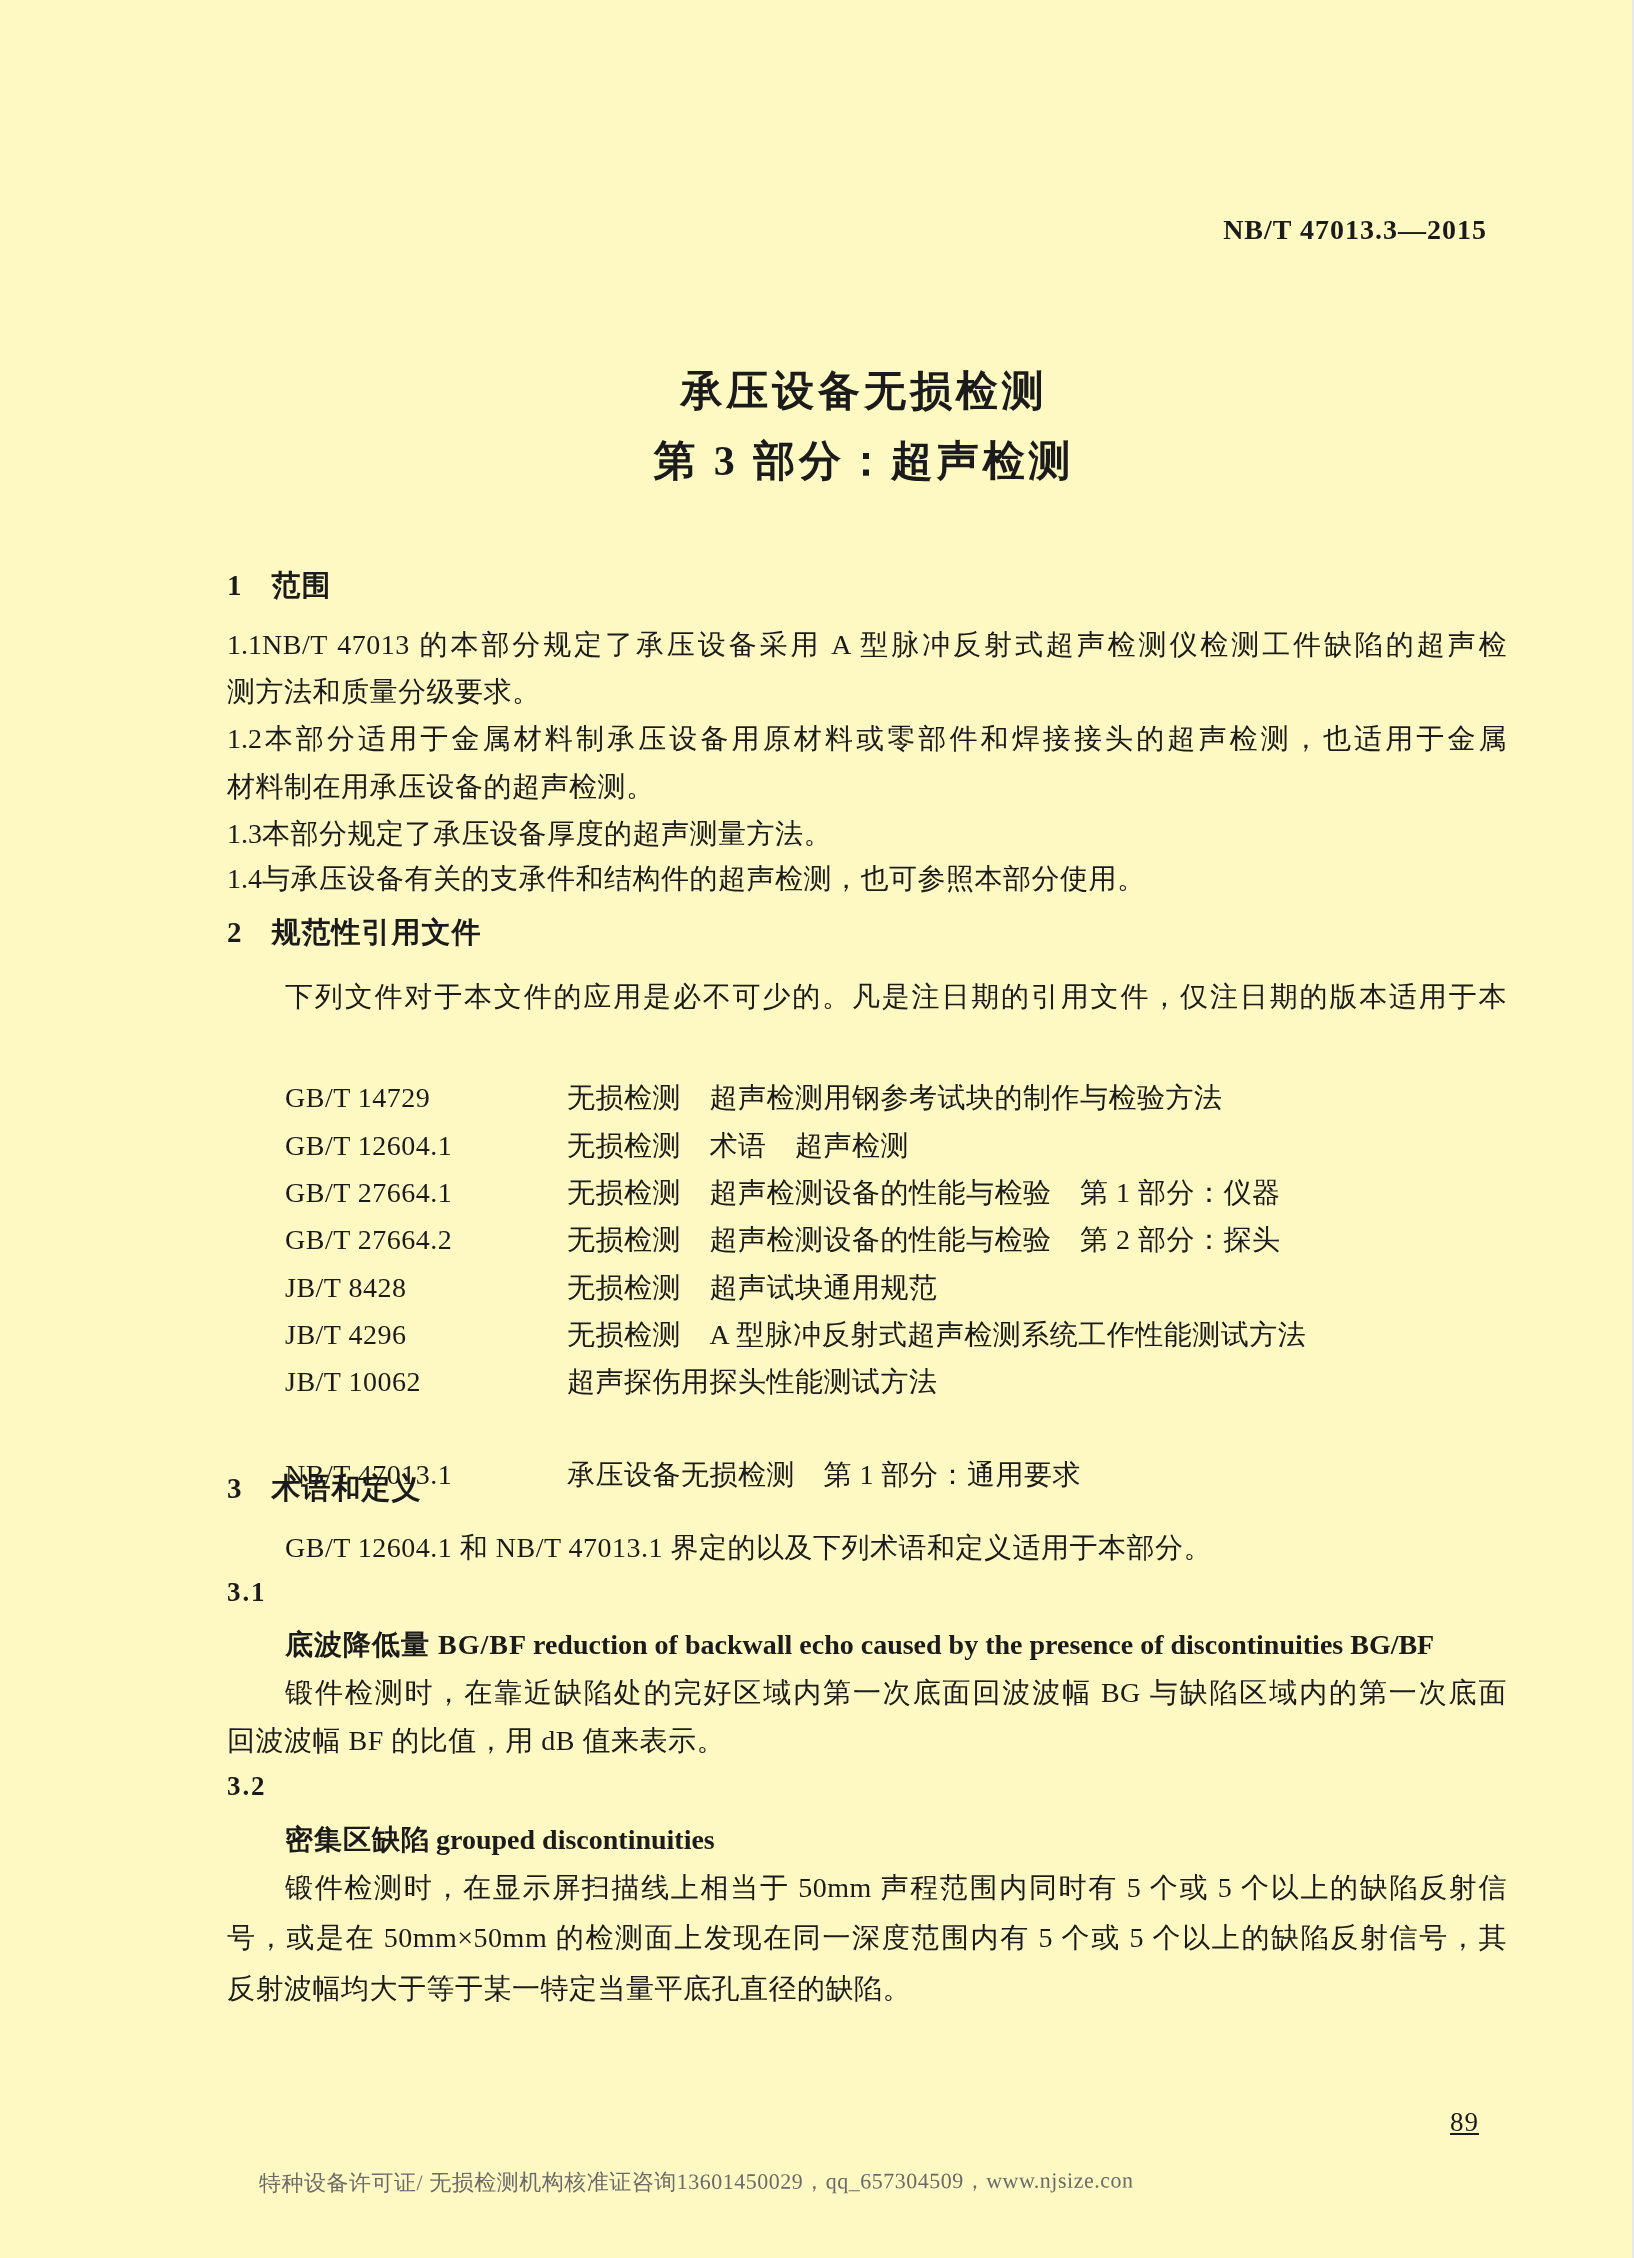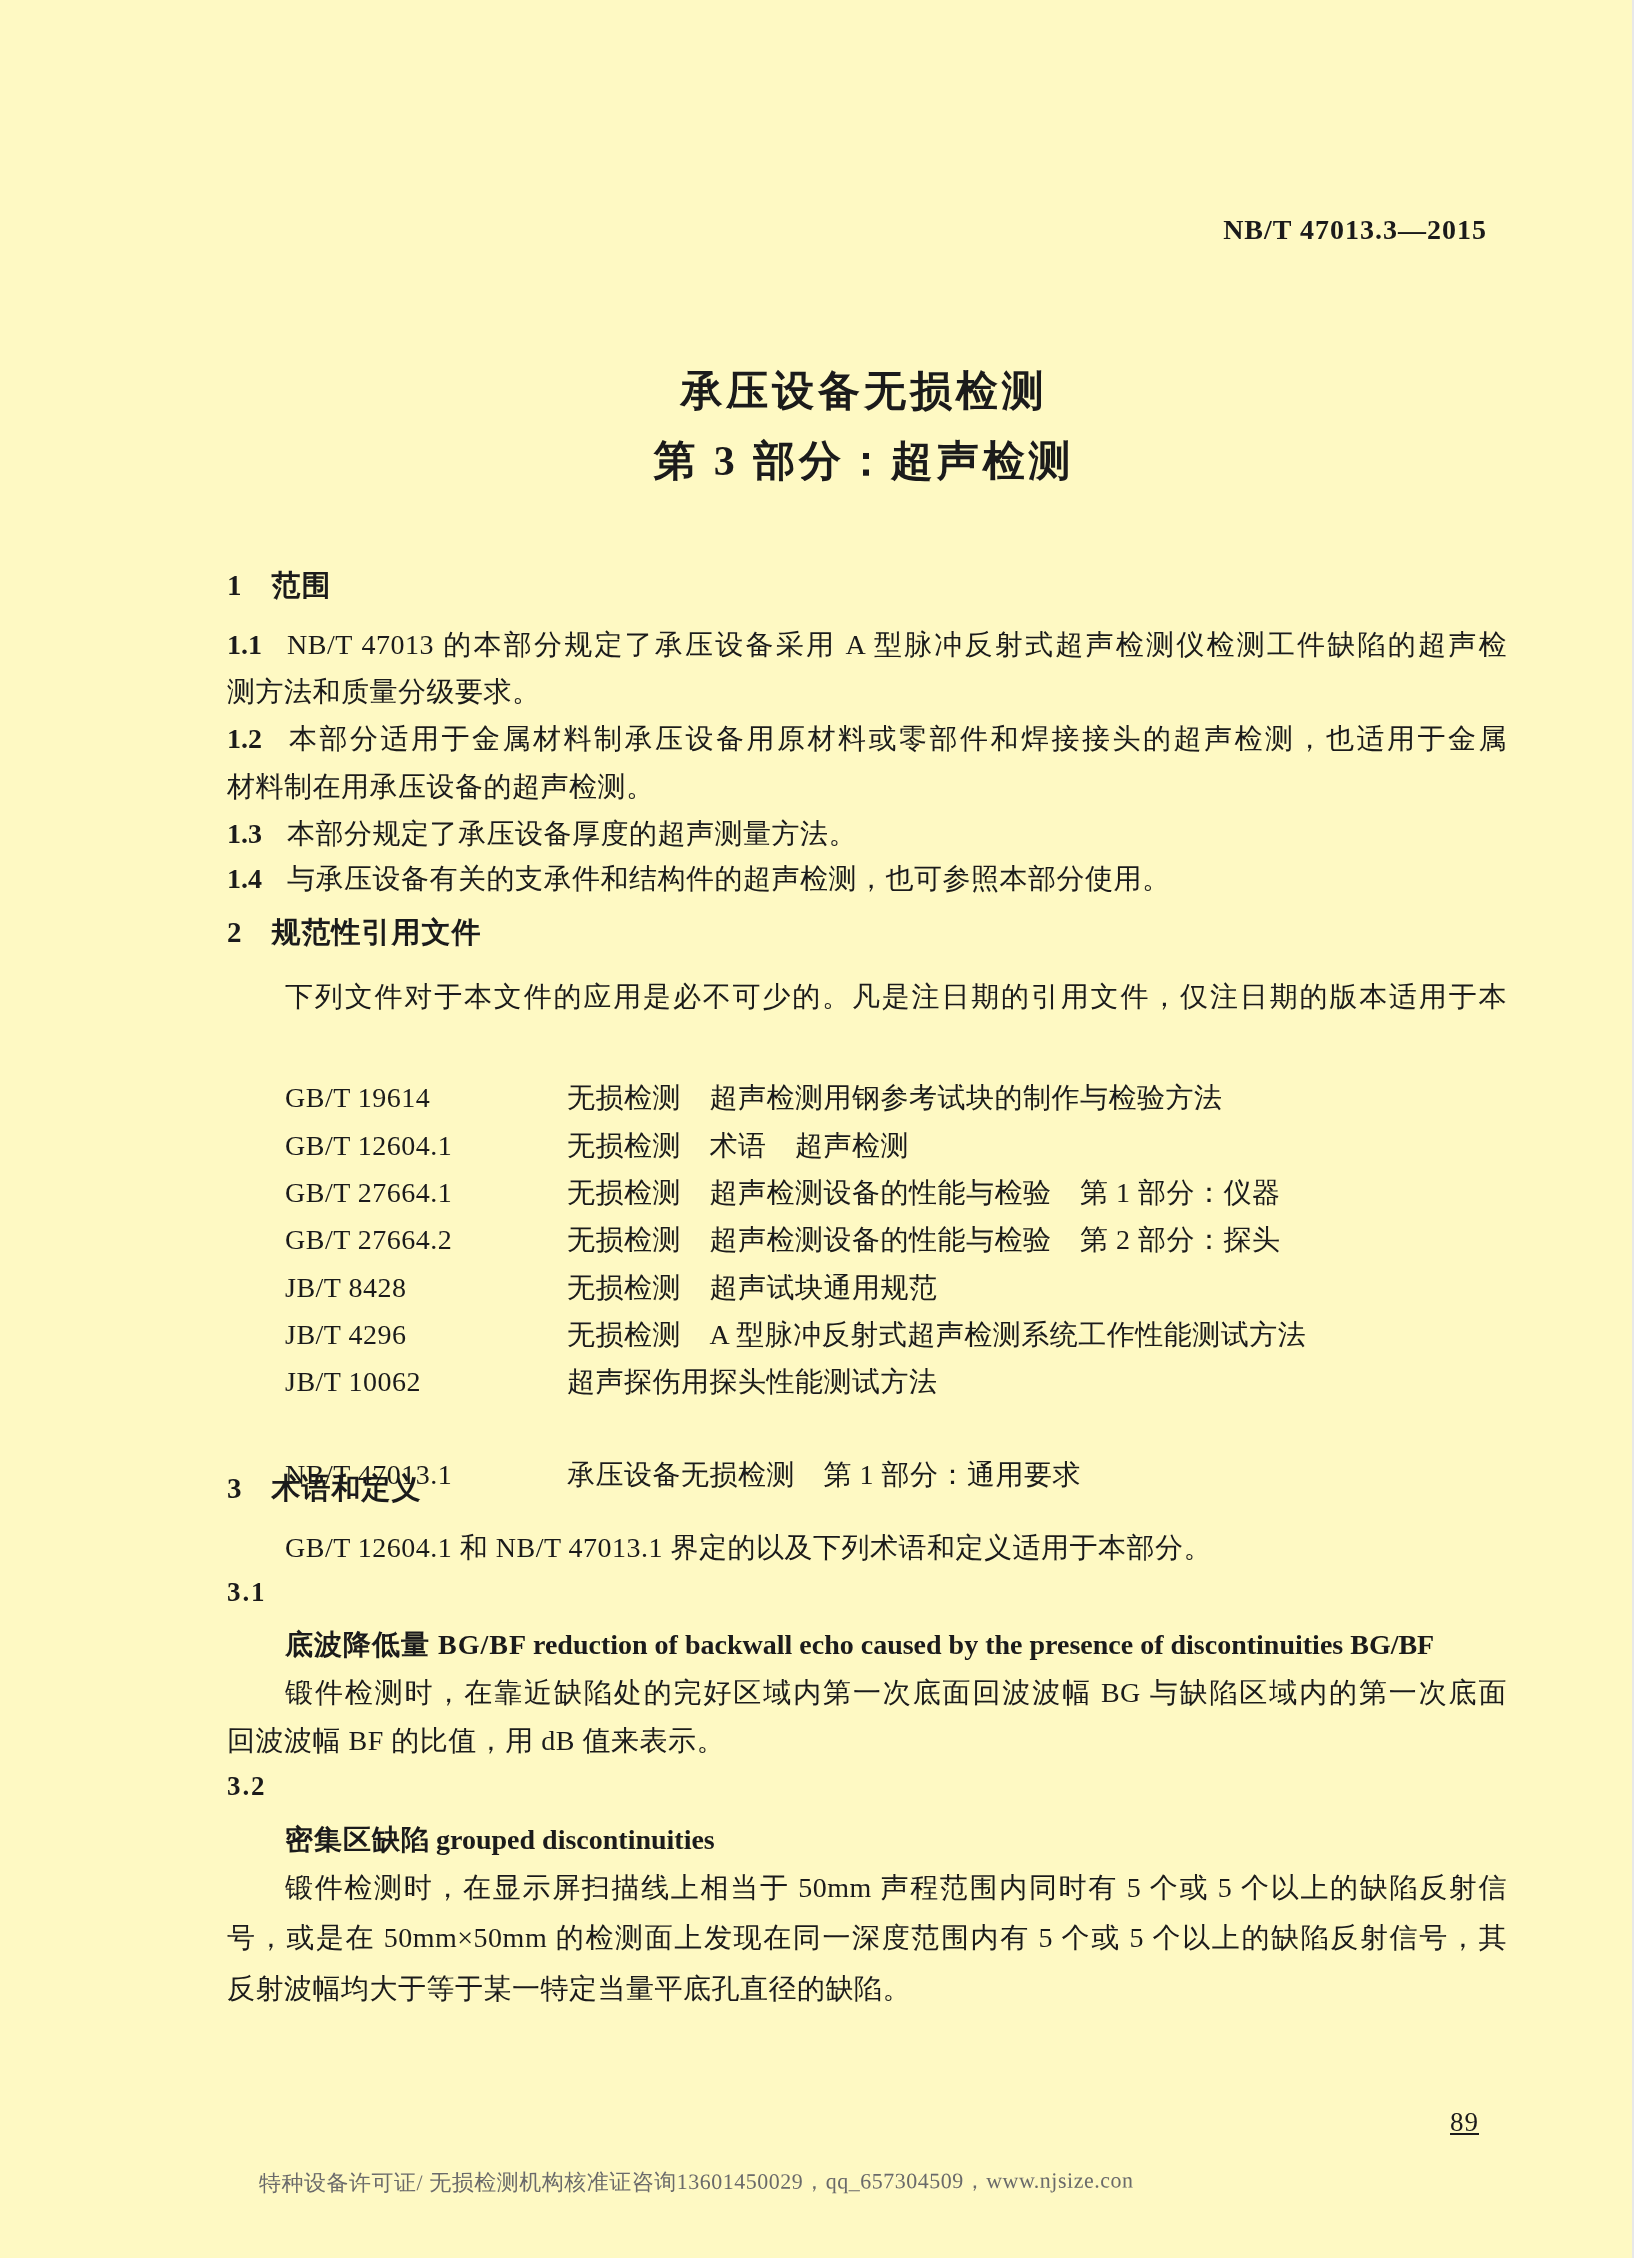--- a/index.html
+++ b/index.html
@@ -32,21 +32,21 @@
   }
   .full{text-align-last:justify;}
   .indent{padding-left:58px;width:1222px;}
 
   .sec-heading{
     position:absolute;left:227px;
     font-size:29px;font-weight:700;letter-spacing:1px;
   }
   .sec-heading .sec-no{margin-right:29px;}
 
-  .clause-no{font-weight:700;margin-right:25px;letter-spacing:0;}
+  .clause-no{font-weight:400;letter-spacing:0;}
 
   .ref-row{
     position:absolute;left:285px;width:1226px;height:44px;
     font-size:28px;overflow:hidden;letter-spacing:0.5px;
   }
   .ref-code{display:inline-block;width:282px;}
 
   .term-no{
     position:absolute;left:227px;
     font-size:27px;font-weight:700;letter-spacing:1.9px;
@@ -101,21 +101,21 @@
     <span class="clause-no">1.4</span><span>与承压设备有关的支承件和结构件的超声检测，也可参照本部分使用。</span>
   </div>
 
   <div class="sec-heading" style="top:913px">
     <span class="sec-no">2</span><span>规范性引用文件</span>
   </div>
 
   <div class="line indent full" style="top:978px">下列文件对于本文件的应用是必不可少的。凡是注日期的引用文件，仅注日期的版本适用于本</div>
 
   <div class="ref-row" style="top:1079px">
-    <span class="ref-code">GB/T 19614</span><span>无损检测　超声检测用钢参考试块的制作与检验方法</span>
+    <span class="ref-code">GB/T 14729</span><span>无损检测　超声检测用钢参考试块的制作与检验方法</span>
   </div>
   <div class="ref-row" style="top:1127px">
     <span class="ref-code">GB/T 12604.1</span><span>无损检测　术语　超声检测</span>
   </div>
   <div class="ref-row" style="top:1174px">
     <span class="ref-code">GB/T 27664.1</span><span>无损检测　超声检测设备的性能与检验　第 1 部分：仪器</span>
   </div>
   <div class="ref-row" style="top:1221px">
     <span class="ref-code">GB/T 27664.2</span><span>无损检测　超声检测设备的性能与检验　第 2 部分：探头</span>
   </div>

